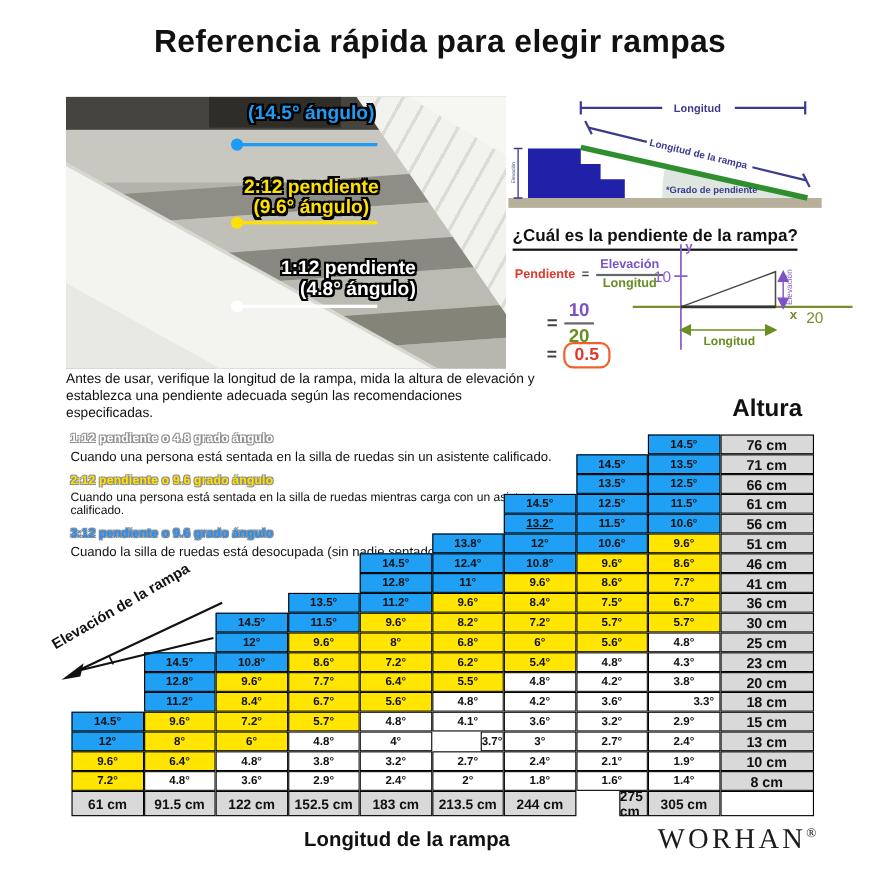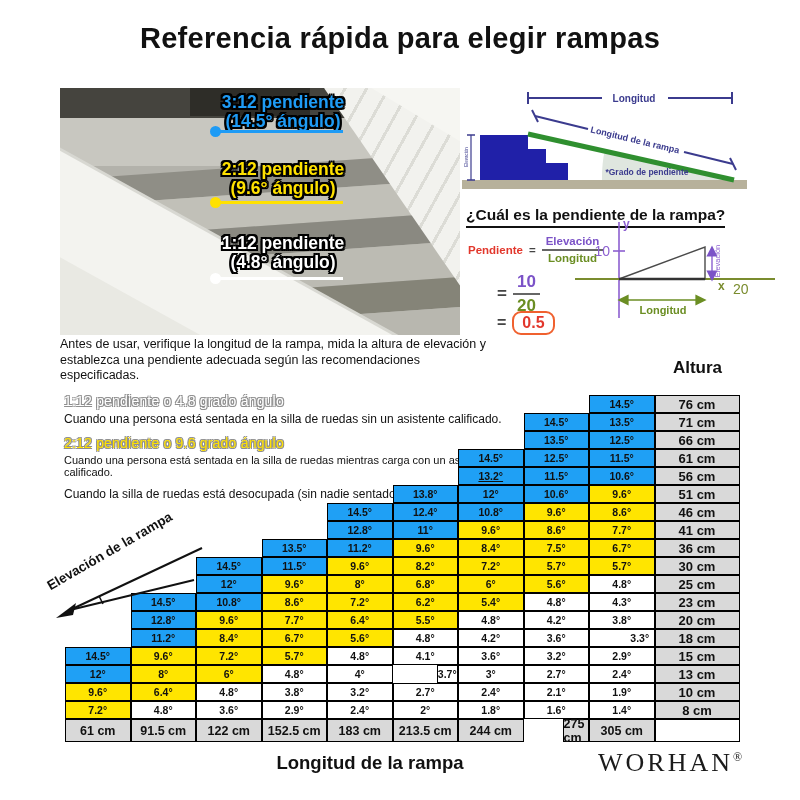--- a/index.html
+++ b/index.html
@@ -31,21 +31,21 @@
       clip-path:polygon(32% 0,100% 0,100% 80%);
       background:repeating-linear-gradient(119deg,#f2f2ee 0 16px,#dcdcd6 16px 19px);}
   .ph-rail-right{left:252px;top:-18px;width:340px;height:78px;background:#f6f6f2;transform:rotate(31deg);}
 
   .anno{width:190px;text-align:center;font-weight:bold;font-size:17.5px;line-height:1.08;z-index:6;
     text-shadow:-2px -2px 0 #000,2px -2px 0 #000,-2px 2px 0 #000,2px 2px 0 #000,
                 -2px 0 0 #000,2px 0 0 #000,0 -2px 0 #000,0 2px 0 #000;}
   .anno span{display:block;position:static;}
   .anno-0{left:128px;top:5px;}   .aline-0{left:157px;top:42px;}  .adot-0{left:150px;top:38px;}
   .anno-1{left:128px;top:72px;}  .aline-1{left:157px;top:113px;} .adot-1{left:150px;top:109px;}
-  .anno-2{left:128px;top:146px;} .aline-2{left:157px;top:189px;} .adot-2{left:150px;top:185px;}
+  .anno-2{left:128px;top:146px;text-align:right;} .aline-2{left:157px;top:189px;} .adot-2{left:150px;top:185px;}
   .aline{width:126px;height:3px;z-index:6;}
   .adot{width:11px;height:11px;border-radius:50%;z-index:6;}
 
   
   .ramp-svg{position:absolute;left:462px;top:84px;}
 
   
   .q-title{position:absolute;left:466px;top:206px;font-size:15.5px;font-weight:bold;
     border-bottom:2px solid #111;padding-bottom:2px;}
   .f-row{position:absolute;font-weight:bold;display:flex;align-items:center;gap:6px;}
@@ -59,28 +59,28 @@
   .c-red{color:#E2372C;} .c-purple{color:#7B52C7;} .c-olive{color:#6B8E23;}
   .result-box{border:2.5px solid #F0612F;border-radius:9px;color:#E2372C;
     font-weight:bold;padding:1px 8px;display:inline-block;}
   .graph-svg{position:absolute;left:575px;top:218px;}
 
   
   .intro{position:absolute;left:60px;top:337px;width:440px;font-size:12.5px;line-height:1.25;}
 
   
   .legend{position:absolute;left:64px;top:393px;width:470px;}
-  .lg-head{font-size:14px;font-weight:normal;letter-spacing:.2px;
+  .lg-head{font-size:11px;font-weight:bold;letter-spacing:.2px;
     text-shadow:-1px -1px 0 #8f8f8f,1px -1px 0 #8f8f8f,-1px 1px 0 #8f8f8f,1px 1px 0 #8f8f8f;}
   .lg-desc{font-size:12px;margin:3px 0 9px;}
   .lg-desc.small{font-size:11px;}
 
   
   .altura-label{position:absolute;left:650px;top:358px;width:95px;text-align:center;
-    font-size:17px;font-weight:bold;}
+    font-size:22px;font-weight:bold;}
   #ramp-table{position:absolute;left:65px;top:395px;display:grid;
     grid-template-columns:repeat(9,65.5px) 85px;
     grid-template-rows:repeat(18,18px) 23px;}
   .tcell{border:1px solid #000;display:flex;align-items:center;justify-content:center;
     font-weight:bold;font-size:10.5px;background:#fff;}
   .tcell.b{background:var(--blue,#1FA0F5);}
   .tcell.y{background:var(--yellow,#FFE500);}
   .tcell.w{background:#fff;}
   .tcell.altura{background:var(--gray,#D9D9D9);font-size:13px;}
   .tcell.chead{background:var(--gray,#D9D9D9);font-size:12.5px;}
@@ -113,21 +113,20 @@
     <div class="ph-t2"></div>
     <div class="ph-r3"></div>
     <div class="ph-t3"></div>
   </div>
   <div class="ph-siding"></div>
   <div class="ph-rail-right"></div>
   <div class="ph-rail-left"></div>
   <div class="ph-rail-left2"></div>
 
   <div class="anno anno-0" style="color: rgb(30, 155, 245);">
-    <span>3:12 pendiente</span>
     <span>(14.5° ángulo)</span>
   </div>
   <div class="aline aline-0" style="background: rgb(30, 155, 245);"></div>
   <div class="adot adot-0" style="background: rgb(30, 155, 245);"></div>
 
   <div class="anno anno-1" style="color: rgb(255, 225, 0);">
     <span>2:12 pendiente</span>
     <span>(9.6° ángulo)</span>
   </div>
   <div class="aline aline-1" style="background: rgb(255, 225, 0);"></div>
@@ -215,20 +214,21 @@
   <text x="88" y="96" text-anchor="middle" font-size="11" font-weight="bold" fill="#6B8E23">Longitud</text>
 </svg>
 
 <div class="intro">Antes de usar, verifique la longitud de la rampa, mida la altura de elevación y establezca una pendiente adecuada según las recomendaciones especificadas.</div>
 
 <div class="legend">
   <div class="lg-head" style="color: rgb(255, 255, 255);">1:12 pendiente o 4.8 grado ángulo</div>
   <div class="lg-desc">Cuando una persona está sentada en la silla de ruedas sin un asistente calificado.</div>
   <div class="lg-head" style="color: rgb(255, 225, 0);">2:12 pendiente o 9.6 grado ángulo</div>
   <div class="lg-desc small">Cuando una persona está sentada en la silla de ruedas mientras carga con un asistente calificado.</div>
+  <div class="lg-head" style="color: rgb(30, 144, 255);">3:12 pendiente o 9.6 grado ángulo</div>
   <div class="lg-desc">Cuando la silla de ruedas está desocupada (sin nadie sentado).</div>
 </div>
 
 <div class="altura-label">Altura</div>
 <div id="ramp-table">
     <div class="tcell b" style="grid-area: 1 / 9;">14.5°</div>
     <div class="tcell altura" style="grid-area: 1 / 10;">76 cm</div>
     <div class="tcell b" style="grid-area: 2 / 8;">14.5°</div>
     <div class="tcell b" style="grid-area: 2 / 9;">13.5°</div>
     <div class="tcell altura" style="grid-area: 2 / 10;">71 cm</div>

